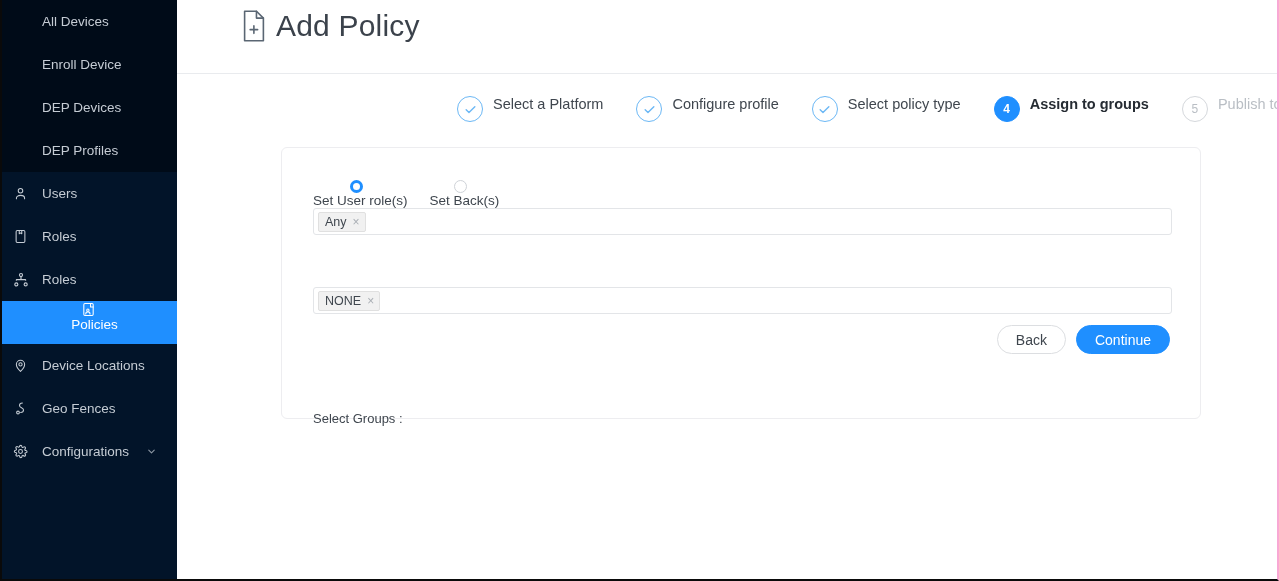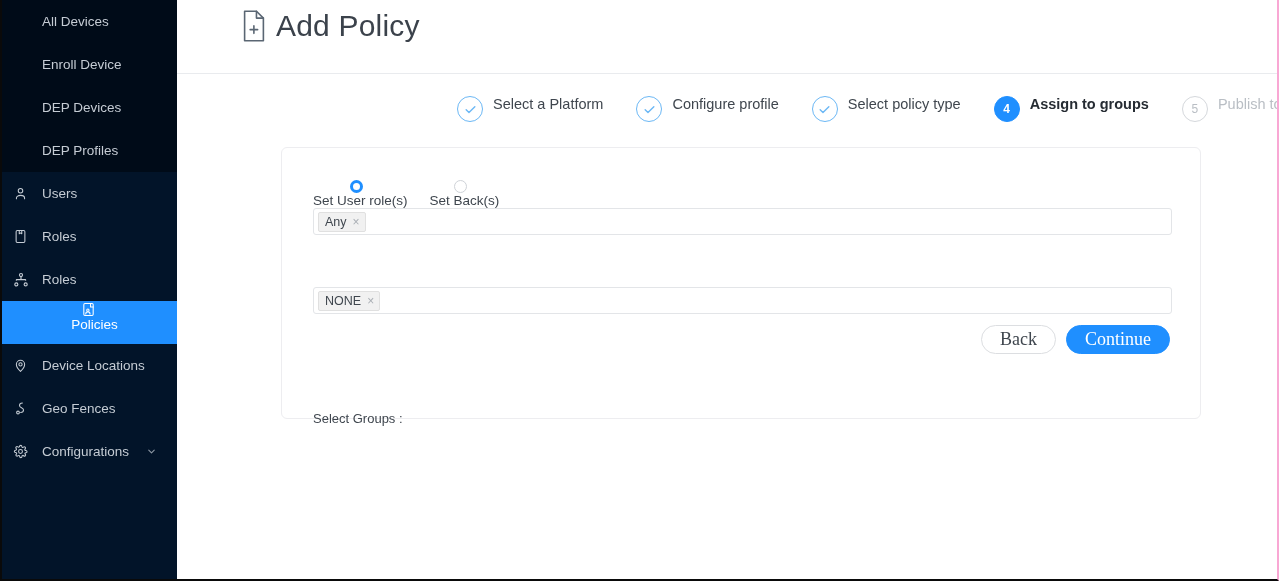--- a/index.html
+++ b/index.html
@@ -248,27 +248,26 @@
   #button-row {
     position: absolute;
     right: 30px;
     top: 177px;
     display: flex;
     align-items: center;
   }
   .btn {
     height: 29px;
     border-radius: 16px;
-    font-size: 18px;
+    font-size: 14px;
     display: flex;
     align-items: center;
     justify-content: center;
     cursor: pointer;
     padding: 0 18px;
-    font-family: Liberation Serif, serif;
   }
   #back-btn {
     background: #ffffff;
     border: 1px solid #dcdee1;
     color: #3f464e;
     margin-right: 10px;
     min-width: 62px;
   }
   #continue-btn {
     background: #1f8fff;

